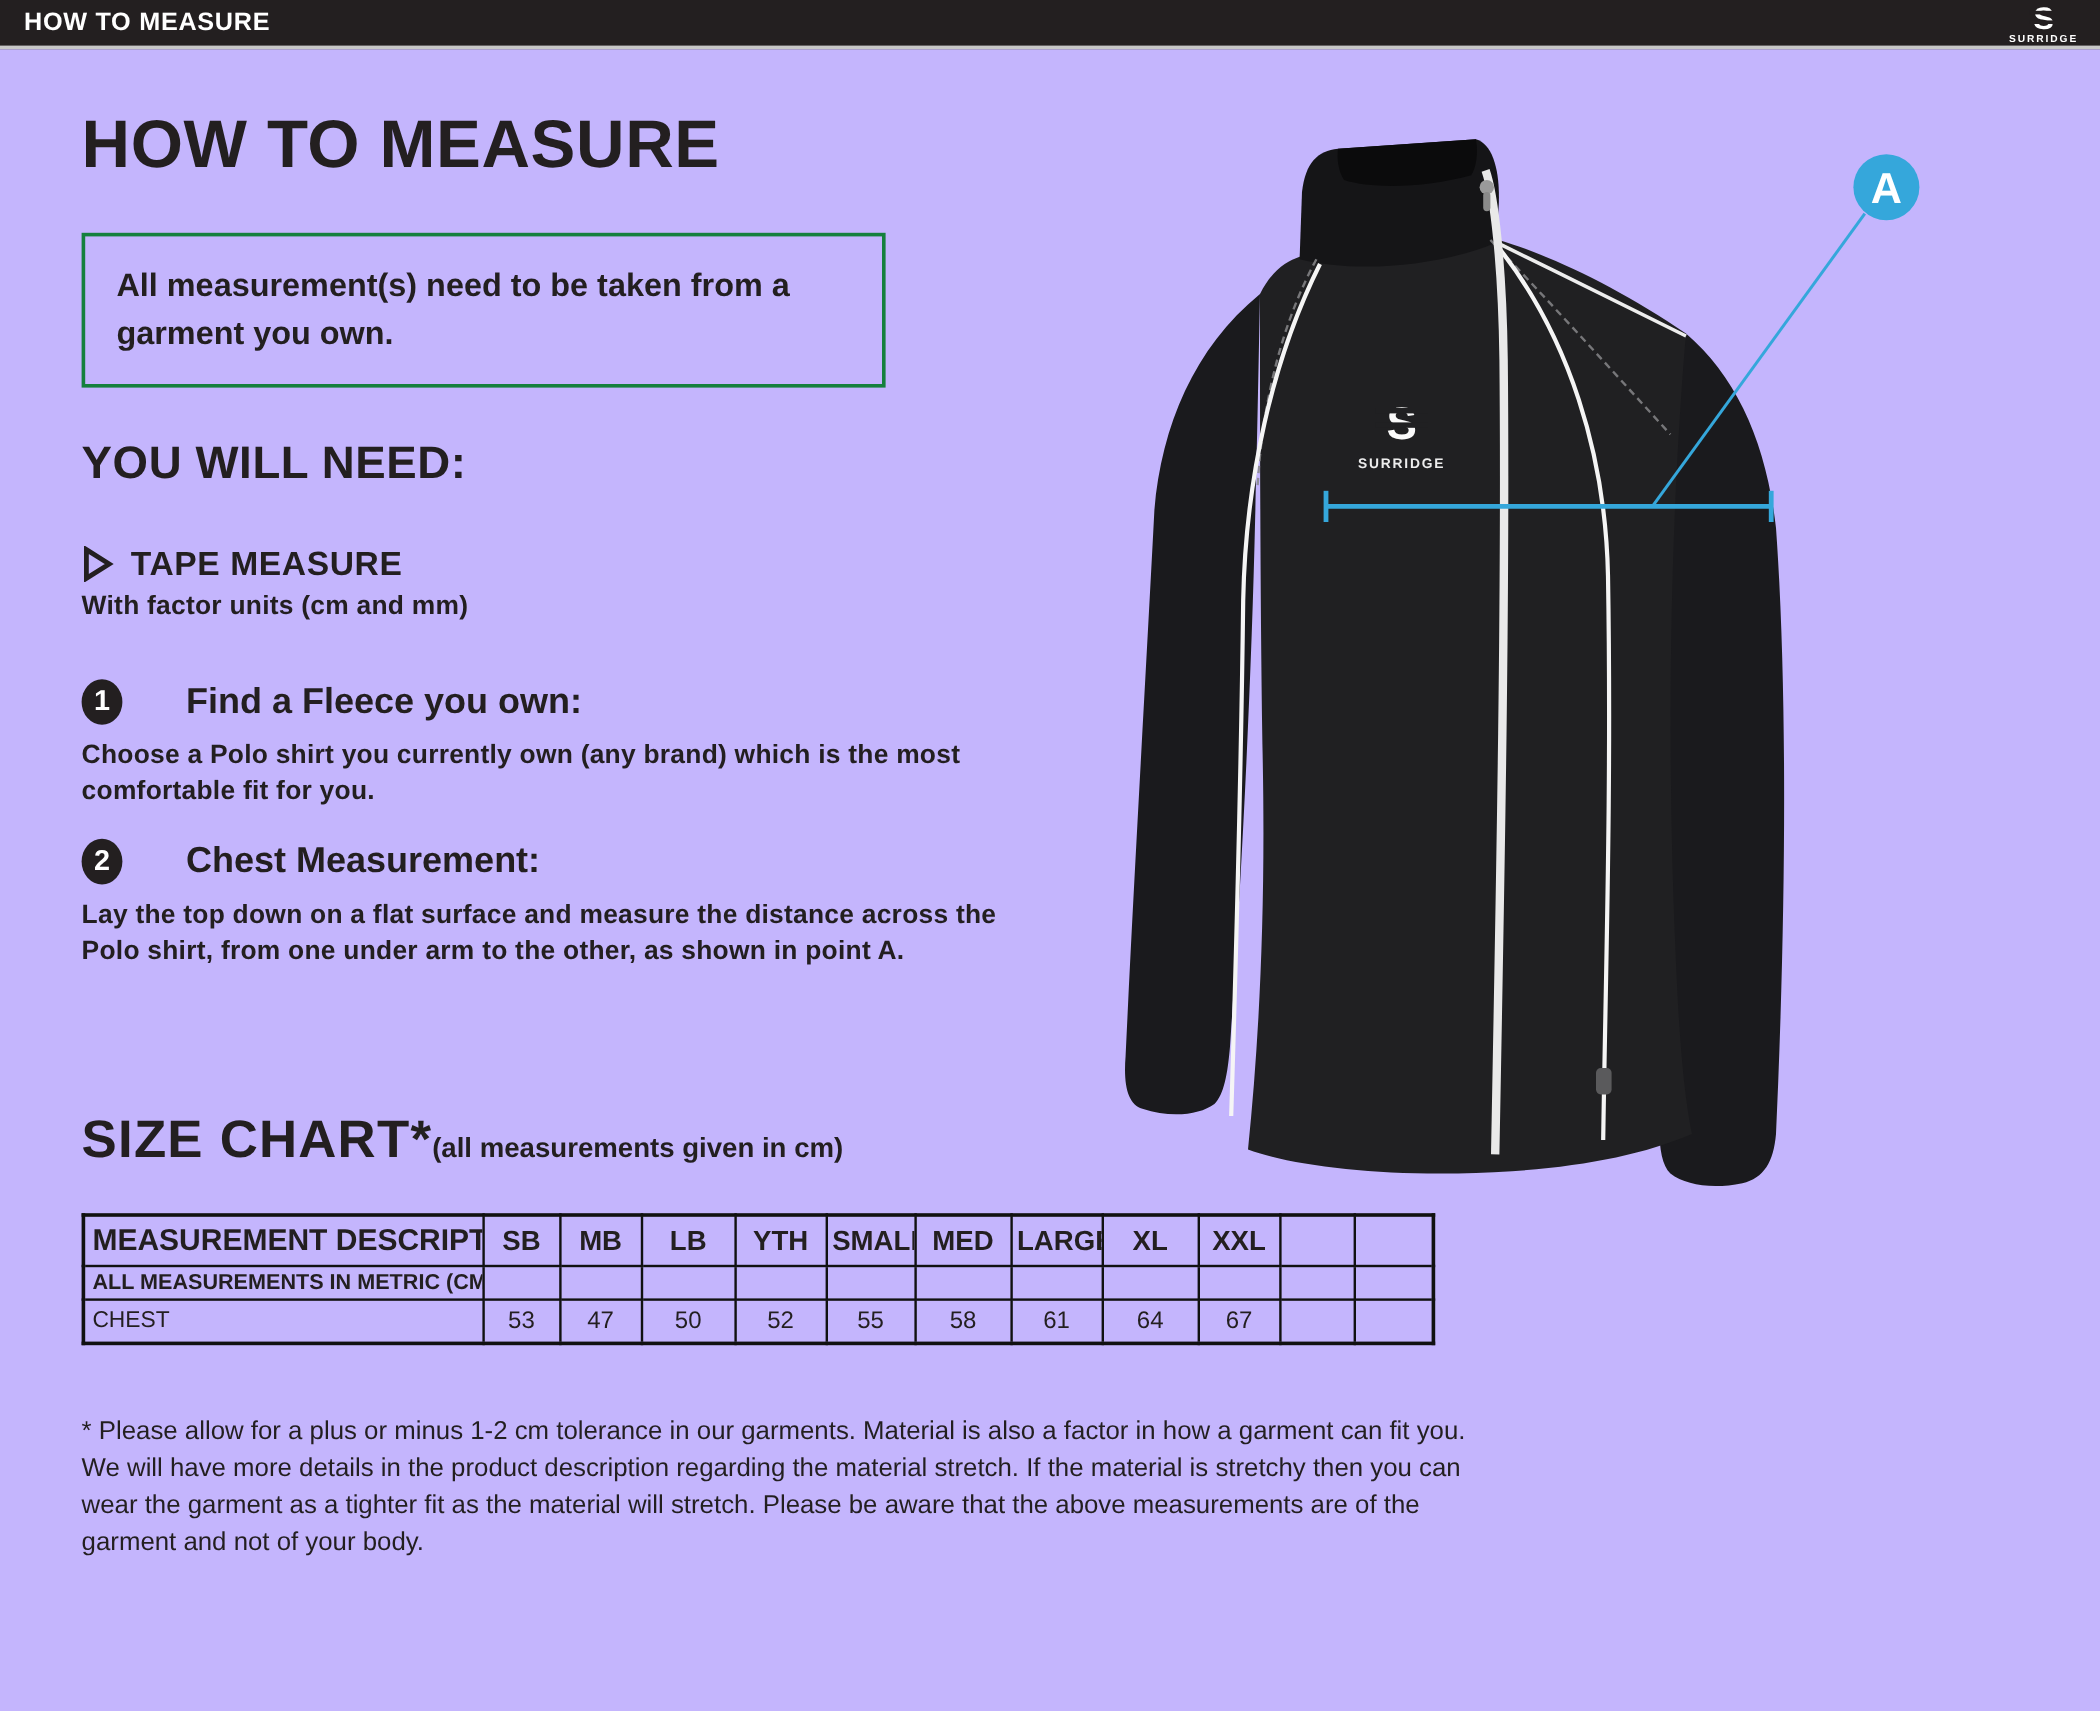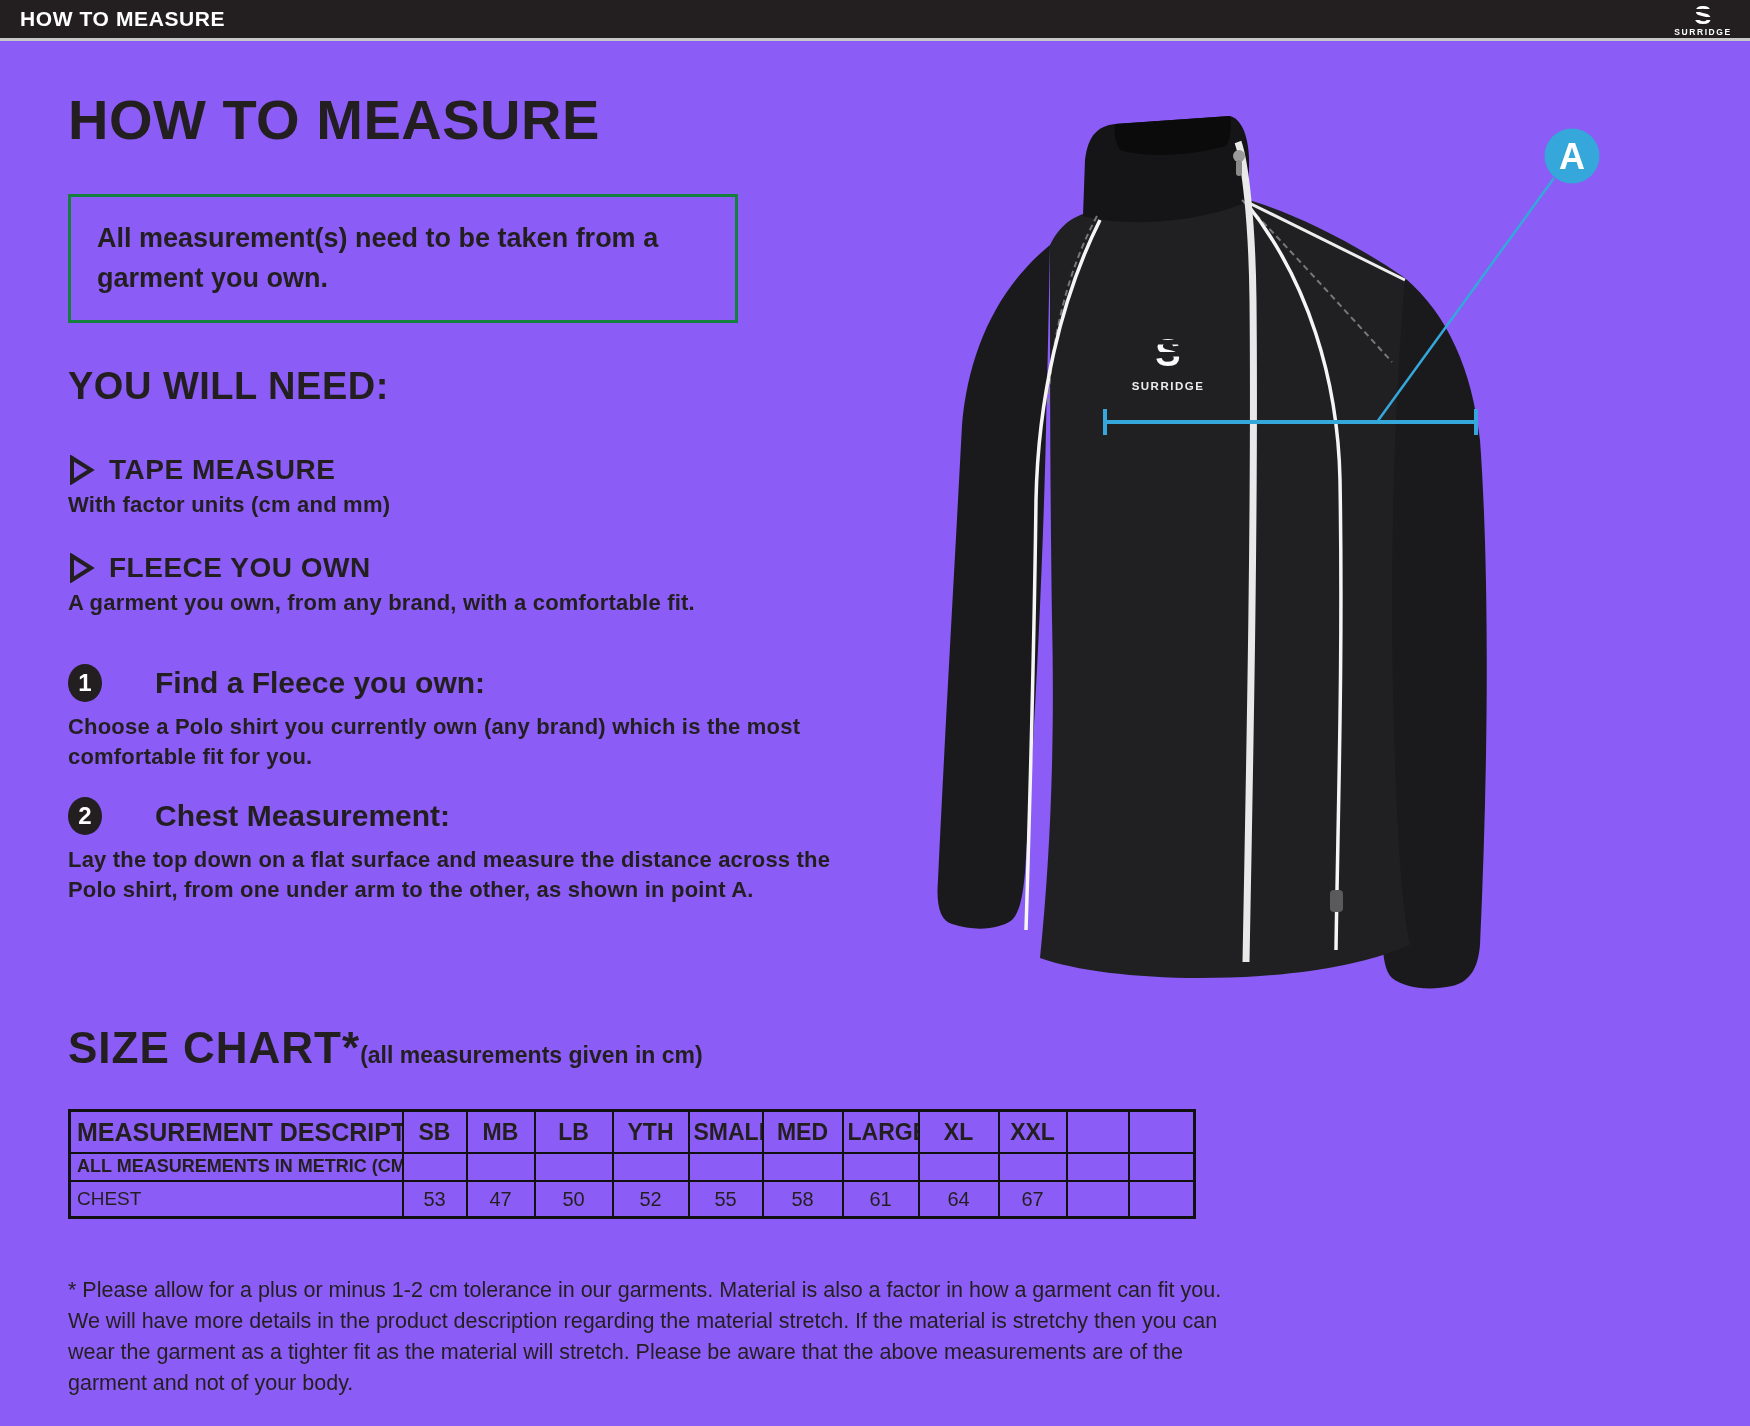--- a/index.html
+++ b/index.html
@@ -1,16 +1,16 @@
 <!DOCTYPE html>
 <html><head>
 <meta charset="utf-8">
 <style>
   html,body{margin:0;padding:0;background:#fff;}
-  .page{position:relative;width:1750px;height:1426px;background:#8b5cf6;overflow:hidden;
+  .page{position:relative;width:1750px;height:1426px;background:#c4b5fd;overflow:hidden;
         font-family:"Liberation Sans",sans-serif;color:#231f20;}
 
   
   .topbar{position:absolute;top:0;left:0;width:100%;height:41px;background:#231f20;
           border-bottom:3px solid #c7c7c7;box-sizing:border-box;}
   .topbar-title{position:absolute;left:20px;top:7px;color:#ffffff;font-size:21px;
                 font-weight:800;letter-spacing:.6px;}
   .topbar-logo{position:absolute;right:12px;top:2px;width:70px;text-align:center;color:#fff;line-height:1;}
   .logo-s{position:relative;display:inline-block;font-weight:800;font-size:26px;line-height:1;color:#fff;}
   .logo-s .bar{position:absolute;left:-3px;right:-3px;height:3px;background:#231f20;}
@@ -84,29 +84,20 @@
     <div class="need">
       <div class="need-head">
         <svg class="tri" width="27" height="30" viewBox="0 0 27 30">
           <path d="M4 3 L23 15 L4 27 Z" fill="none" stroke="#231f20" stroke-width="4" stroke-linejoin="miter"></path>
         </svg>
         <span>TAPE MEASURE</span>
       </div>
       <div class="need-desc">With factor units (cm and mm)</div>
     </div>
 
-    <div class="need">
-      <div class="need-head">
-        <svg class="tri" width="27" height="30" viewBox="0 0 27 30">
-          <path d="M4 3 L23 15 L4 27 Z" fill="none" stroke="#231f20" stroke-width="4" stroke-linejoin="miter"></path>
-        </svg>
-        <span>FLEECE YOU OWN</span>
-      </div>
-      <div class="need-desc">A garment you own, from any brand, with a comfortable fit.</div>
-    </div>
 
     <div class="step">
       <div class="step-head">
         <span class="badge">1</span>
         <span class="step-title">Find a Fleece you own:</span>
       </div>
       <div class="step-desc">Choose a Polo shirt you currently own (any brand) which is the most comfortable fit for you.</div>
     </div>
 
     <div class="step">

